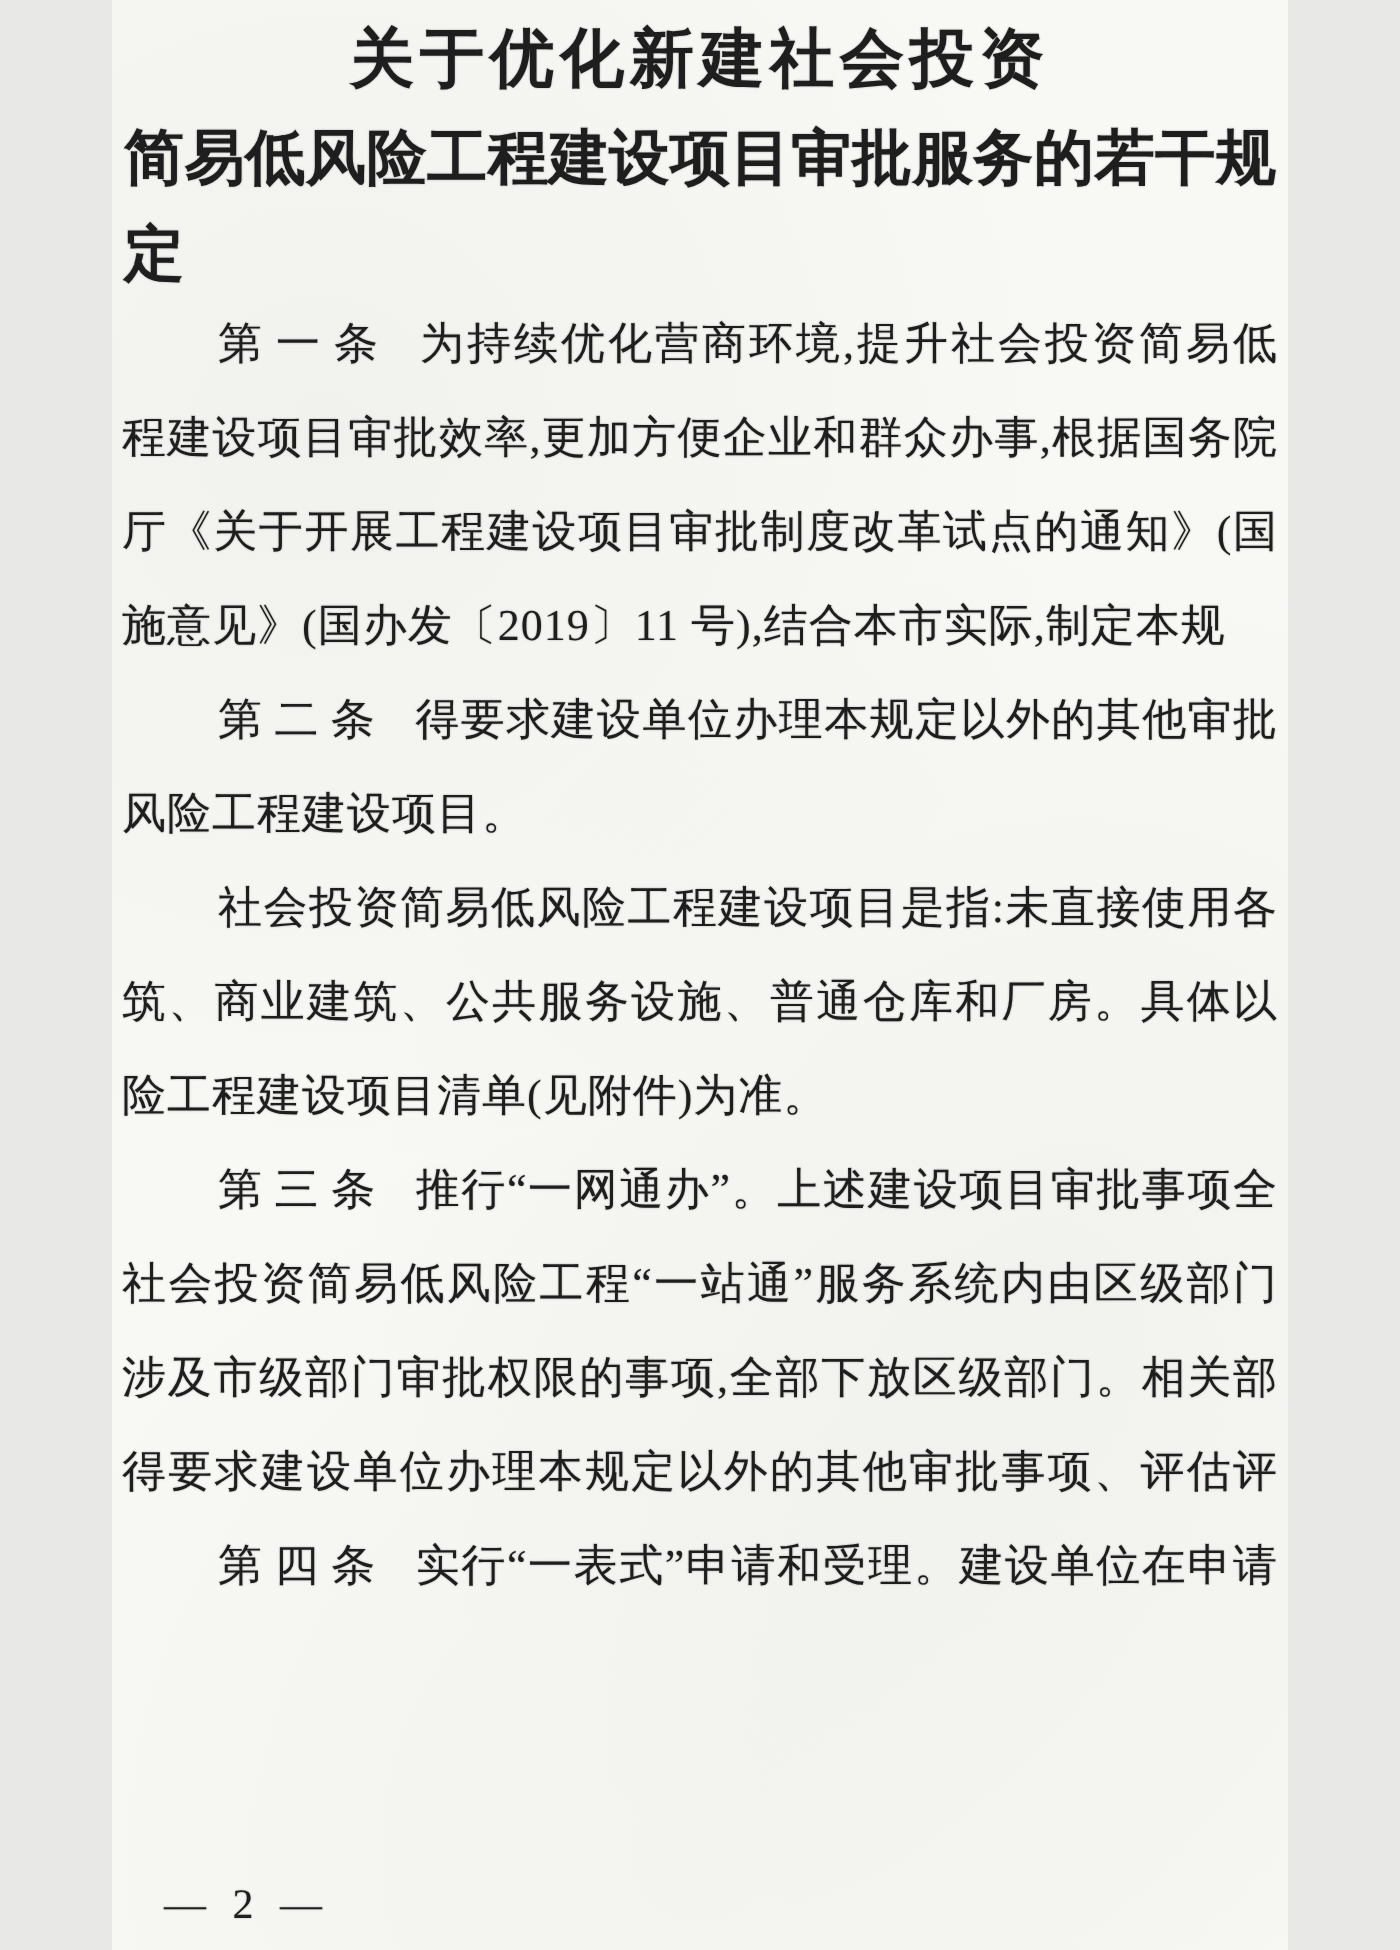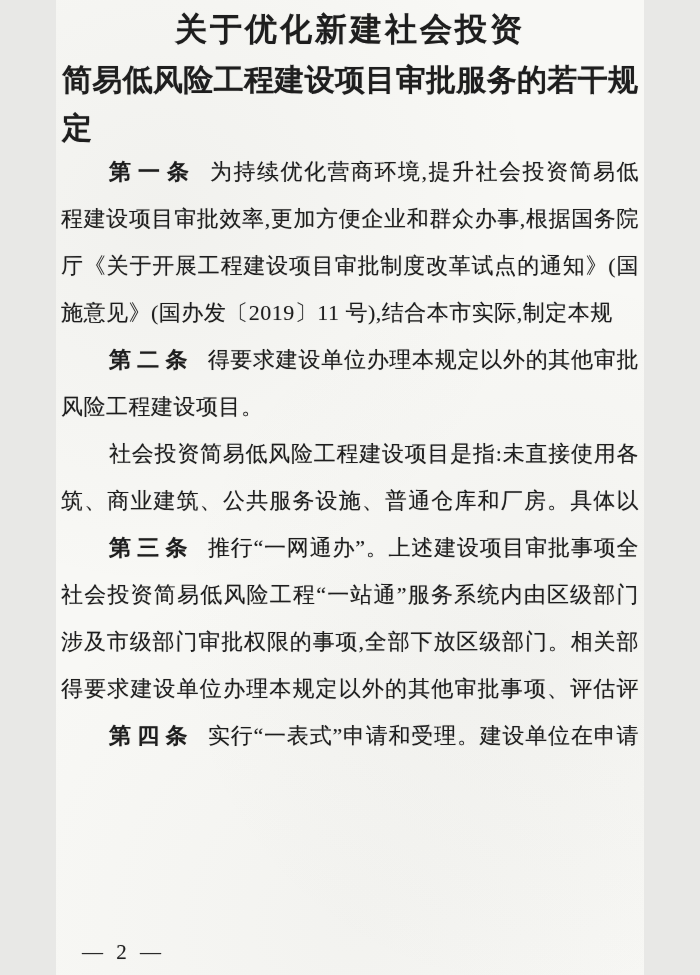--- a/index.html
+++ b/index.html
@@ -63,21 +63,21 @@
   .fill {
     text-align: justify;
     text-align-last: justify;
     text-justify: inter-character;
   }
   .indent {
     padding-left: 48px;
   }
   .head {
     font-family: "Liberation Sans", sans-serif;
-    font-weight: 700;
+    font-weight: 400;
     letter-spacing: 6px;
     margin-right: 14px;
   }
 
   
   .page-number {
     position: absolute;
     left: 26px;
     top: 940px;
     font-size: 21px;
@@ -108,20 +108,21 @@
     <div class="ln indent fill"><span class="head">第二条</span><span>得要求建设单位办理本规定以外的其他审批事项</span></div>
 
     <div class="ln"><span>风险工程建设项目。</span></div>
 
     <div class="ln indent fill"><span>社会投资简易低风险工程建设项目是指:未直接使用各级公</span></div>
 
 
 
     <div class="ln fill"><span>筑、商业建筑、公共服务设施、普通仓库和厂房。具体以简易低风</span></div>
 
+    <div class="ln"><span>险工程建设项目清单(见附件)为准。</span></div>
 
     <div class="ln indent fill"><span class="head">第三条</span><span>推行“一网通办”。上述建设项目审批事项全流程在</span></div>
 
     <div class="ln fill"><span>社会投资简易低风险工程“一站通”服务系统内由区级部门办理;</span></div>
 
     <div class="ln fill"><span>涉及市级部门审批权限的事项,全部下放区级部门。相关部门不</span></div>
 
     <div class="ln fill"><span>得要求建设单位办理本规定以外的其他审批事项、评估评价事项。</span></div>
 
     <div class="ln indent fill"><span class="head">第四条</span><span>实行“一表式”申请和受理。建设单位在申请办理建</span></div>

